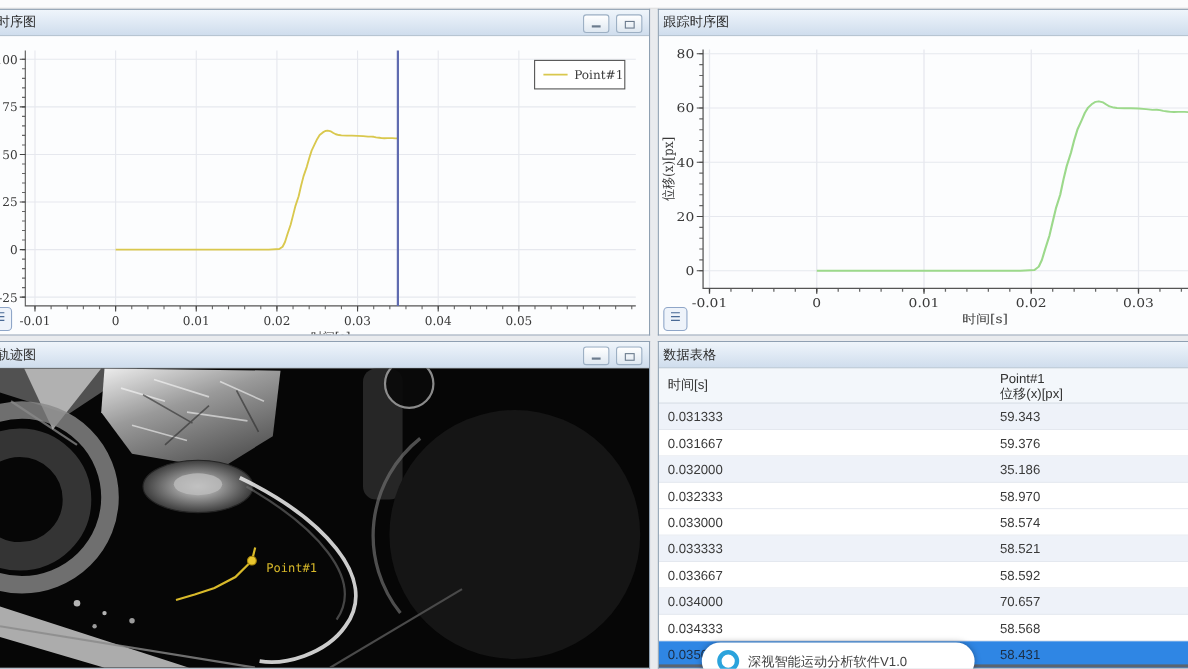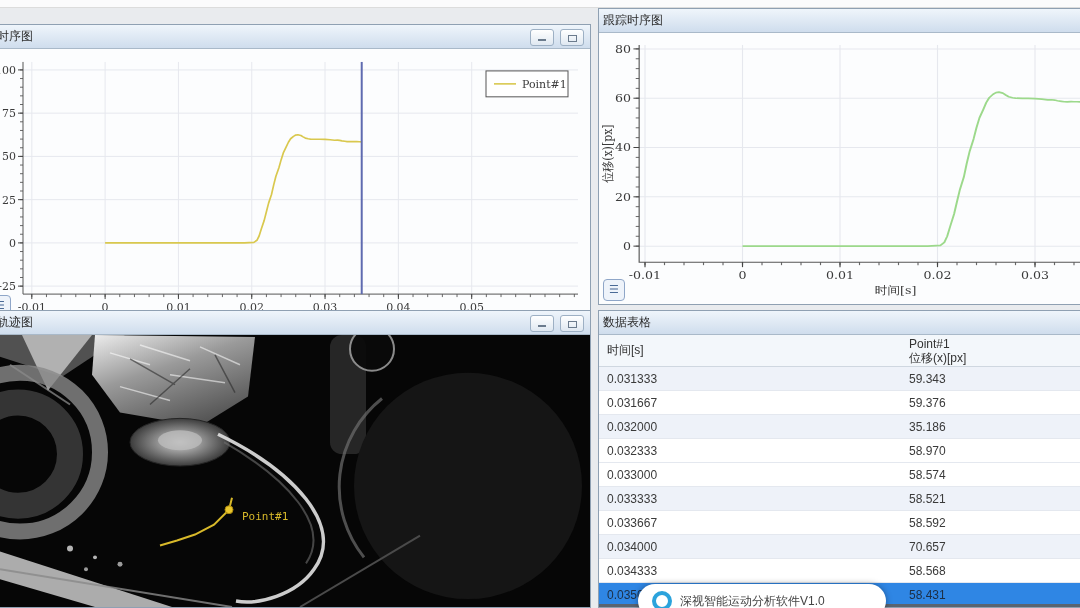--- a/index.html
+++ b/index.html
@@ -1,20 +1,20 @@
 <!DOCTYPE html>
 <html><head>
 <meta charset="utf-8">
 <style>
   html,body{margin:0;padding:0;}
   body{width:1080px;height:608px;overflow:hidden;background:#e9ebee;
        font-family:"Liberation Sans",sans-serif;position:relative;font-size:12px;color:#333;}
   .topstrip{position:absolute;left:0;top:0;width:1080px;height:8px;background:#fbfbfc;border-bottom:1px solid #dcdcdc;box-sizing:border-box;}
   .panel{position:absolute;background:#fbfcfd;border:1px solid #8fa0b2;box-sizing:border-box;overflow:hidden;}
-  #p1{left:0;top:24px;width:591px;height:297px;border-left:none;}
+  #p1{left:0;top:8px;width:591px;height:297px;border-left:none;}
   #p2{left:598px;top:8px;width:554px;height:297px;border-right:none;}
   #p3{left:0;top:310px;width:591px;height:298px;border-left:none;}
   #p4{left:598px;top:310px;width:564px;height:298px;border-right:none;}
   .titlebar{position:absolute;left:0;top:0;right:0;height:24px;
             background:linear-gradient(#eff5fb,#cfdded);border-bottom:1px solid #a9b9c9;
             display:flex;align-items:center;padding:0 4px;box-sizing:border-box;}
   .title{font-size:12px;color:#2c2c2c;white-space:nowrap;}
   .cut{margin-left:-7px;}
   .winbtns{position:absolute;right:6px;top:4px;display:flex;gap:6px;}
   .wbtn{width:22px;height:15px;border:1px solid #9db0c4;border-radius:3px;

